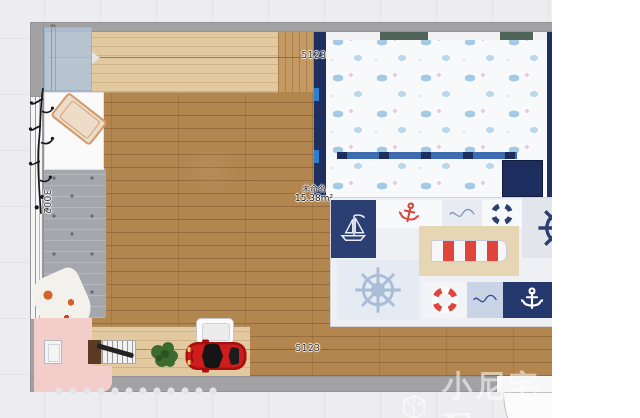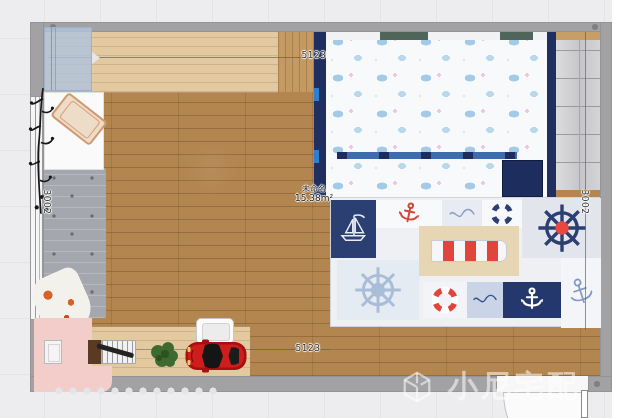--- a/index.html
+++ b/index.html
@@ -1,16 +1,16 @@
 <!DOCTYPE html>
 <html><head>
 <meta charset="utf-8">
 <style>
   html,body{margin:0;padding:0;}
-  #plan{position:relative;width:612px;height:418px;overflow:hidden;
+  #plan{position:relative;width:552px;height:418px;overflow:hidden;
     font-family:"DejaVu Sans","Liberation Sans",sans-serif;
     background:#ededef;
     background-image:linear-gradient(#e3e3e7 1px,transparent 1px),linear-gradient(90deg,#e3e3e7 1px,transparent 1px);
     background-size:56px 56px;background-position:-12px -18px;}
   .abs{position:absolute;}
   
   .wall{position:absolute;background:#a2a2a4;box-shadow:inset 0 0 0 1px #949496;}
   .screw{position:absolute;width:6px;height:6px;border-radius:50%;background:#7f7f82;}
   
   .wood-dark{background-color:#b3854f;

